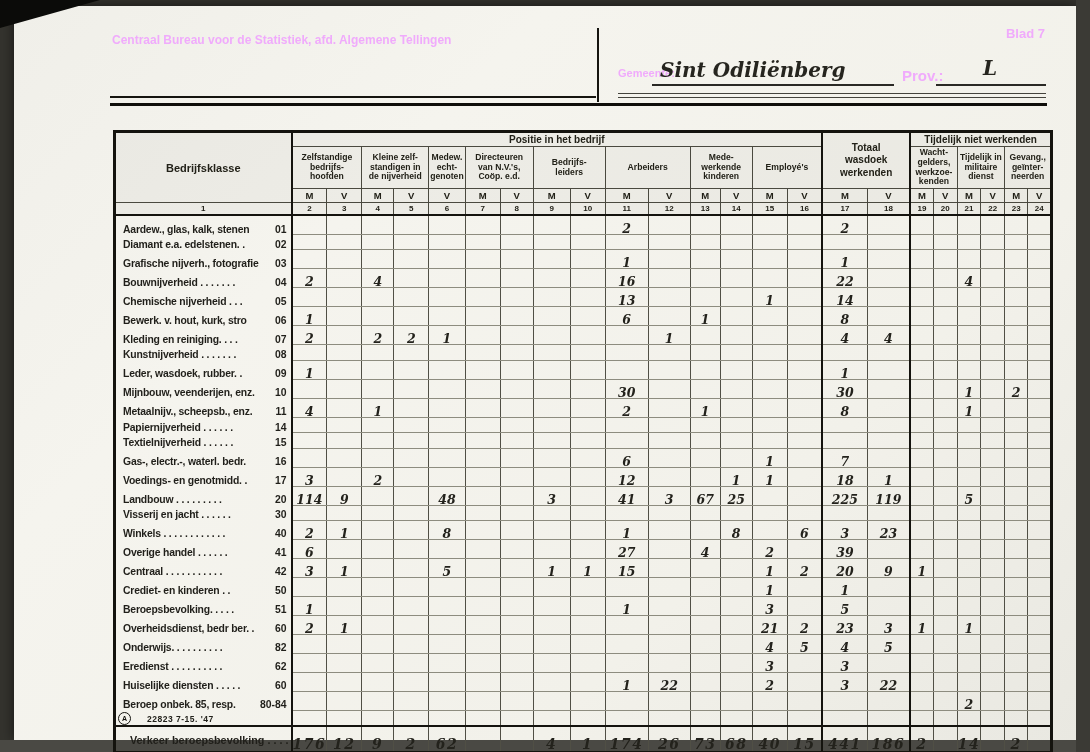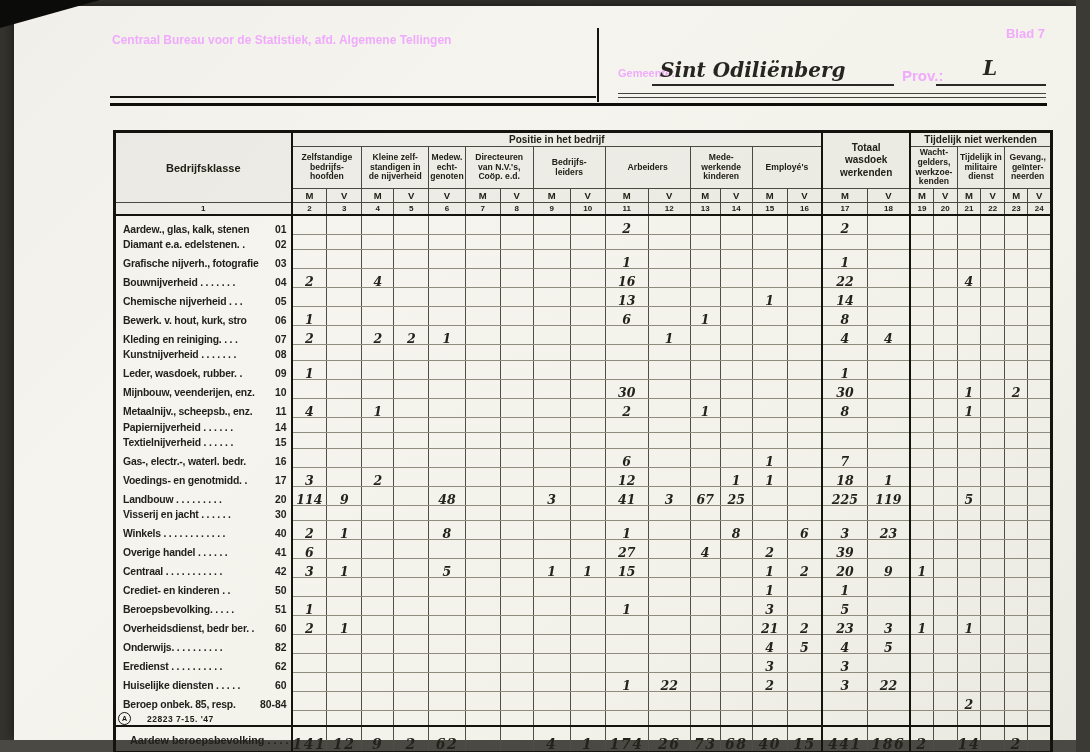--- a/index.html
+++ b/index.html
@@ -1068,22 +1068,22 @@
           <td class="dc bl-heavy"></td>
           <td class="dc"></td>
           <td class="dc bl-heavy"></td>
           <td class="dc"></td>
           <td class="dc"></td>
           <td class="dc"></td>
           <td class="dc"></td>
           <td class="dc"></td>
         </tr>
         <tr class="totals">
-          <td class="lbl"><span class="lbl-total">Aardew beroepsbevolking . . . .</span></td>
-          <td class="dc bl-heavy"><span class="hw">141</span></td>
+          <td class="lbl"><span class="lbl-total">Verkeer beroepsbevolking . . . .</span></td>
+          <td class="dc bl-heavy"><span class="hw">176</span></td>
           <td class="dc"><span class="hw">12</span></td>
           <td class="dc"><span class="hw">9</span></td>
           <td class="dc"><span class="hw">2</span></td>
           <td class="dc"><span class="hw">62</span></td>
           <td class="dc"></td>
           <td class="dc"></td>
           <td class="dc"><span class="hw">4</span></td>
           <td class="dc"><span class="hw">1</span></td>
           <td class="dc"><span class="hw">174</span></td>
           <td class="dc"><span class="hw">26</span></td>

